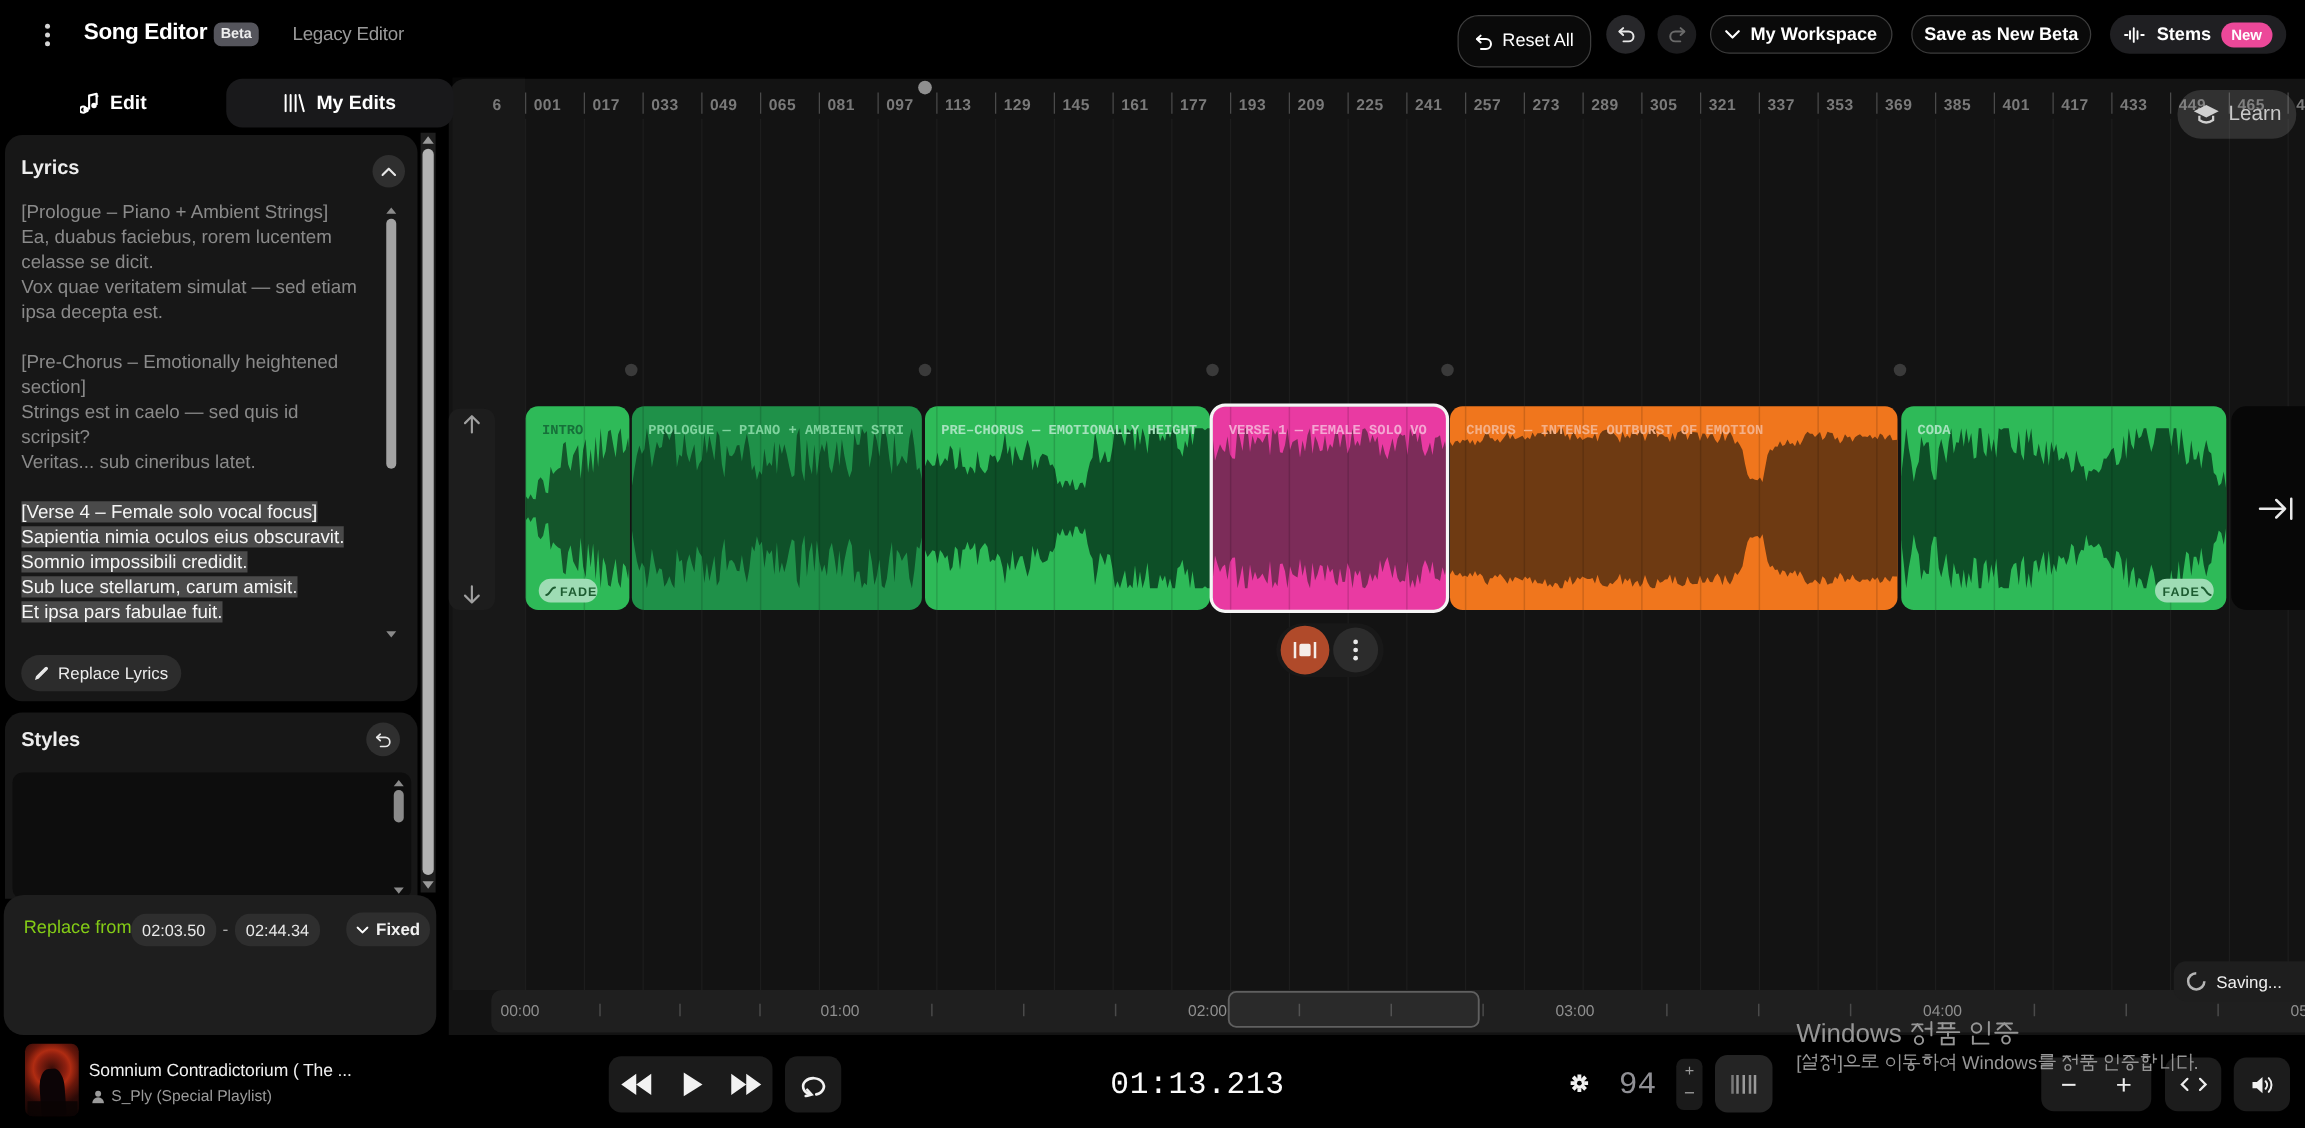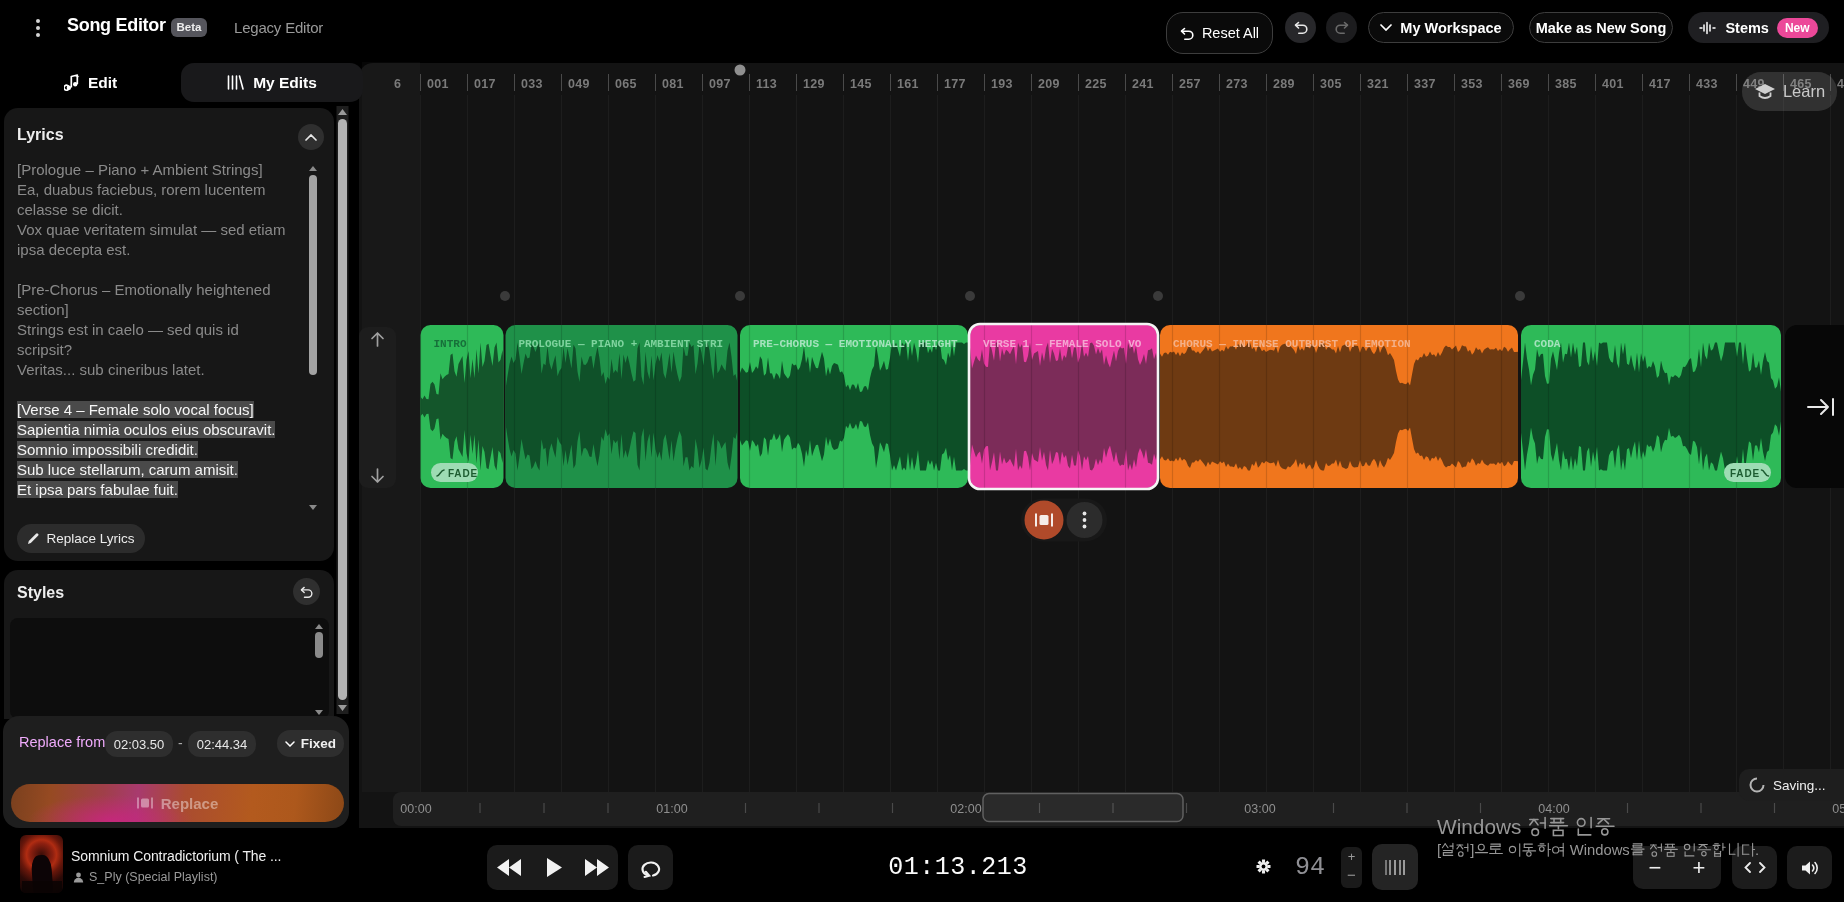--- a/index.html
+++ b/index.html
@@ -292,21 +292,21 @@
 <svg width="14" height="13" viewBox="0 0 14 13" fill="none" stroke="#6a6a6a" stroke-width="1.6" stroke-linecap="round" stroke-linejoin="round">
       <path d="M9.5 1.5 L12.5 4.2 L9.5 7"></path>
       <path d="M12.2 4.2 h-7 a4 4 0 0 0 0 8 h4"></path>
     </svg>
   </div>
 <div class="abs pill obtn" style="left:1368px;top:12px;width:146px;height:31px;gap:8px;font-size:14.5px;font-weight:600">
 <svg width="12" height="7" viewBox="0 0 12 7" fill="none" stroke="#fff" stroke-width="1.7" stroke-linecap="round">
       <path d="M1 1 L6 6 L11 1"></path>
     </svg>
 My Workspace</div>
-<div class="abs pill obtn" style="left:1529px;top:12px;width:144px;height:31px;font-size:14.5px;font-weight:600">Make as New Song</div>
+<div class="abs pill obtn" style="left:1529px;top:12px;width:144px;height:31px;font-size:14.5px;font-weight:600">Save as New Beta</div>
 <div class="abs pill" style="left:1688px;top:12px;width:141px;height:31px;background:#1f1f22;gap:8px;font-size:14.5px;font-weight:600">
 <svg width="18" height="14" viewBox="0 0 18 14" stroke="#fff" stroke-width="1.5" stroke-linecap="round">
       <path d="M1 7 h2 M5 4 v6 M8 1.5 v11 M11 4 v6 M14 7 h2"></path>
     </svg>
 Stems
 <span style="background:#ec4899;border-radius:10px;height:20px;padding:0 8px;display:flex;align-items:center;font-size:12px;font-weight:700">New</span></div>
 
 <div class="abs" style="left:64px;top:73px">
     <svg width="16" height="18" viewBox="0 0 16 18">
       <path d="M5 14.5 a2.5 2.5 0 1 1 -0.1 -0.5 z M7.3 14.5 V3.5 l6 -1.5 v9" fill="none" stroke="#fff" stroke-width="1.7" stroke-linejoin="round"></path>
@@ -382,35 +382,28 @@
 </div>
 
 <svg class="abs" style="left:336px;top:106px" width="13" height="610">
     <rect x="0.5" y="0" width="12" height="608" fill="#1e1e1e"></rect>
     <path d="M6.5 3 l4.5 6 h-9 z" fill="#9a9a9a"></path>
     <rect x="2" y="13" width="9" height="581" rx="4.5" fill="#b3b3b3"></rect>
     <path d="M6.5 605 l-4.5 -6 h9 z" fill="#9a9a9a"></path>
   </svg>
 
 <div class="abs" style="left:3px;top:716px;width:346px;height:112px;background:#1e1e1e;border-radius:16px">
-  <div class="abs" style="left:16px;top:18px;font-size:14.5px;color:#f0abfc">Replace from</div>
+  <div class="abs" style="left:16px;top:18px;font-size:14.5px;color:#84cc16">Replace from</div>
   <div class="abs" style="left:102px;top:15px;width:68px;height:26px;background:#2e2e2e;border-radius:12px;display:flex;align-items:center;justify-content:center;font-size:13px;color:#e8e8e8">02:03.50</div>
   <div class="abs" style="left:175px;top:19px;font-size:14px;color:#aaa">-</div>
   <div class="abs" style="left:185px;top:15px;width:68px;height:26px;background:#2e2e2e;border-radius:12px;display:flex;align-items:center;justify-content:center;font-size:13px;color:#e8e8e8">02:44.34</div>
   <div class="abs" style="left:274px;top:14px;width:67px;height:27px;background:#2e2e2e;border-radius:13px;display:flex;align-items:center;justify-content:center;gap:6px;font-size:13.5px;font-weight:700;color:#f0f0f0">
     <svg width="10" height="6" viewBox="0 0 10 6" fill="none" stroke="#fff" stroke-width="1.5" stroke-linecap="round">
         <path d="M1 1 L5 5 L9 1"></path>
       </svg>Fixed</div>
-  <div class="abs" style="left:8px;top:68px;width:333px;height:38px;border-radius:19px;background:radial-gradient(ellipse 115px 36px at 30% 96%,rgba(205,35,132,0.8) 0%,rgba(205,35,132,0) 72%),linear-gradient(96deg,#7a401e 0%,#964a22 12%,#a03f4a 28%,#a83a6e 38%,#aa4c30 52%,#b35a1e 72%,#ad581c 85%,#8c4817 100%);display:flex;align-items:center;justify-content:center;gap:8px">
-    <svg width="16" height="12" viewBox="0 0 16 12" stroke="rgba(255,255,255,0.42)" stroke-width="1.8" fill="none">
-        <path d="M1 0.5 v11 M15 0.5 v11"></path>
-        <rect x="4" y="1.5" width="8" height="9" rx="1.5" fill="rgba(255,255,255,0.42)" stroke="none"></rect>
-      </svg>
-    <span style="font-size:15px;font-weight:600;color:rgba(255,255,255,0.42)">Replace</span>
-    </div>
 </div>
 
 <div class="abs" style="left:20px;top:835px;width:43px;height:58px;border-radius:6px;background:radial-gradient(circle at 50% 34%,#3a0d08 0%,#8e2010 26%,#b02c12 34%,#69170b 48%,#2c0a07 68%,#100504 100%);overflow:hidden">
   <div class="abs" style="left:12px;top:20px;width:20px;height:38px;background:#0c0406;border-radius:40% 40% 10% 10%;transform:rotate(-4deg)"></div>
   <div class="abs" style="left:2px;top:46px;width:40px;height:12px;background:rgba(10,3,3,0.85)"></div>
 </div>
 <div class="abs" style="left:71px;top:848px;font-size:14px;font-weight:500;color:#f0f0f0;letter-spacing:-0.1px">Somnium Contradictorium ( The ...</div>
 <svg class="abs" style="left:73px;top:872px" width="11" height="11" viewBox="0 0 11 11">
     <circle cx="5.5" cy="3" r="2.4" fill="#9a9a9a"></circle>
     <path d="M0.8 10.5 a4.7 4.7 0 0 1 9.4 0 z" fill="#9a9a9a"></path>

